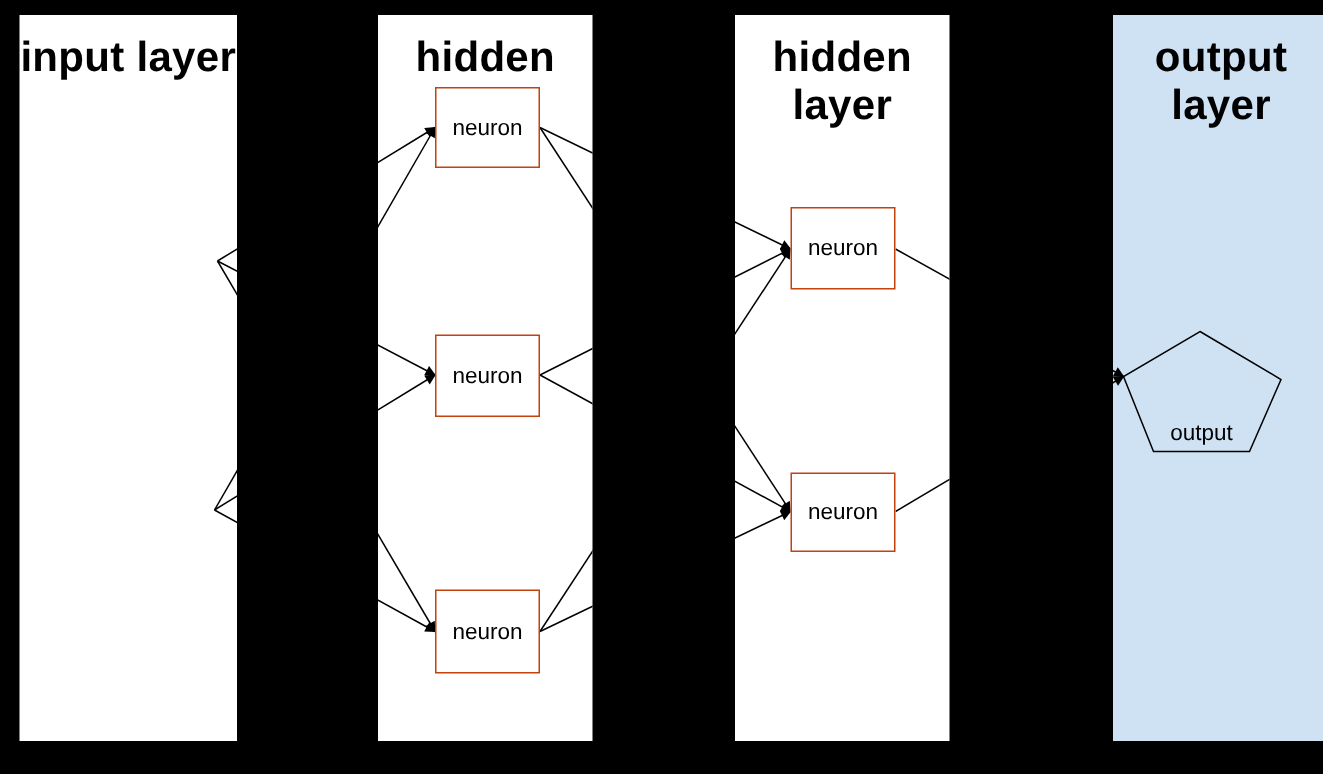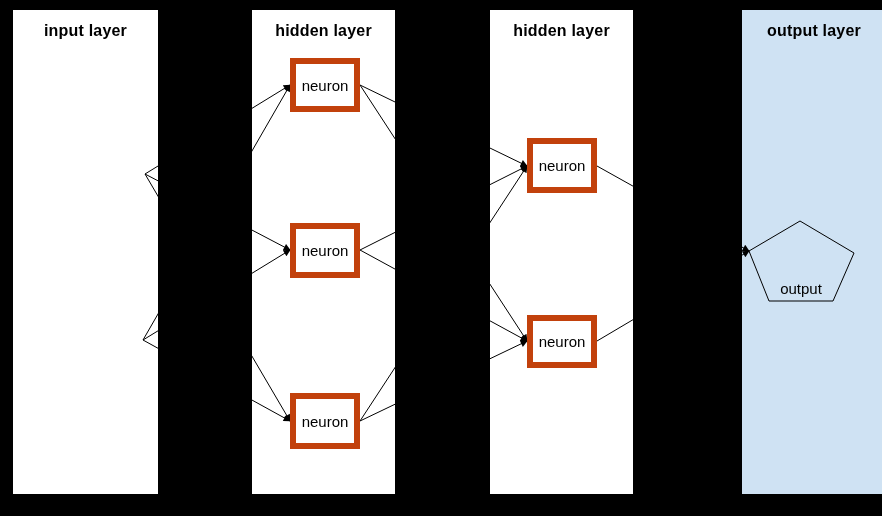--- a/index.html
+++ b/index.html
@@ -4,27 +4,27 @@
 <style>
   html,body { margin:0; padding:0; background:#000; }
   .stage {
     position:relative; width:882px; height:516px; background:#000000;
     font-family:"Liberation Sans", sans-serif; overflow:hidden;
   }
   .panel { position:absolute; top:10px; height:484px; background:#ffffff; }
   .panel.blue { background:#cfe2f3; }
   .panel-title {
     position:absolute; top:12px; left:0; right:0; text-align:center;
-    font-weight:bold; font-size:16px; color:#000000; letter-spacing:0.2px;
+    font-weight:bold; font-size:28px; color:#000000; letter-spacing:0.2px;
   }
   svg.edges { position:absolute; left:0; top:0; width:882px; height:516px; z-index:2; }
   svg.edges line { stroke:#000000; stroke-width:1; }
   .node {
     position:absolute; z-index:3; box-sizing:border-box;
-    background:#ffffff; border:6px solid #c2410c; color:#000000;
+    background:#ffffff; border:1px solid #c2410c; color:#000000;
     display:flex; align-items:center; justify-content:center;
     font-size:15px; text-align:center;
   }
   .node.ellipse { border-radius:50%; }
   .pent-label {
     position:absolute; z-index:3; font-size:15px; color:#000000; text-align:center;
   }
 </style>
 </head>
 <body>

